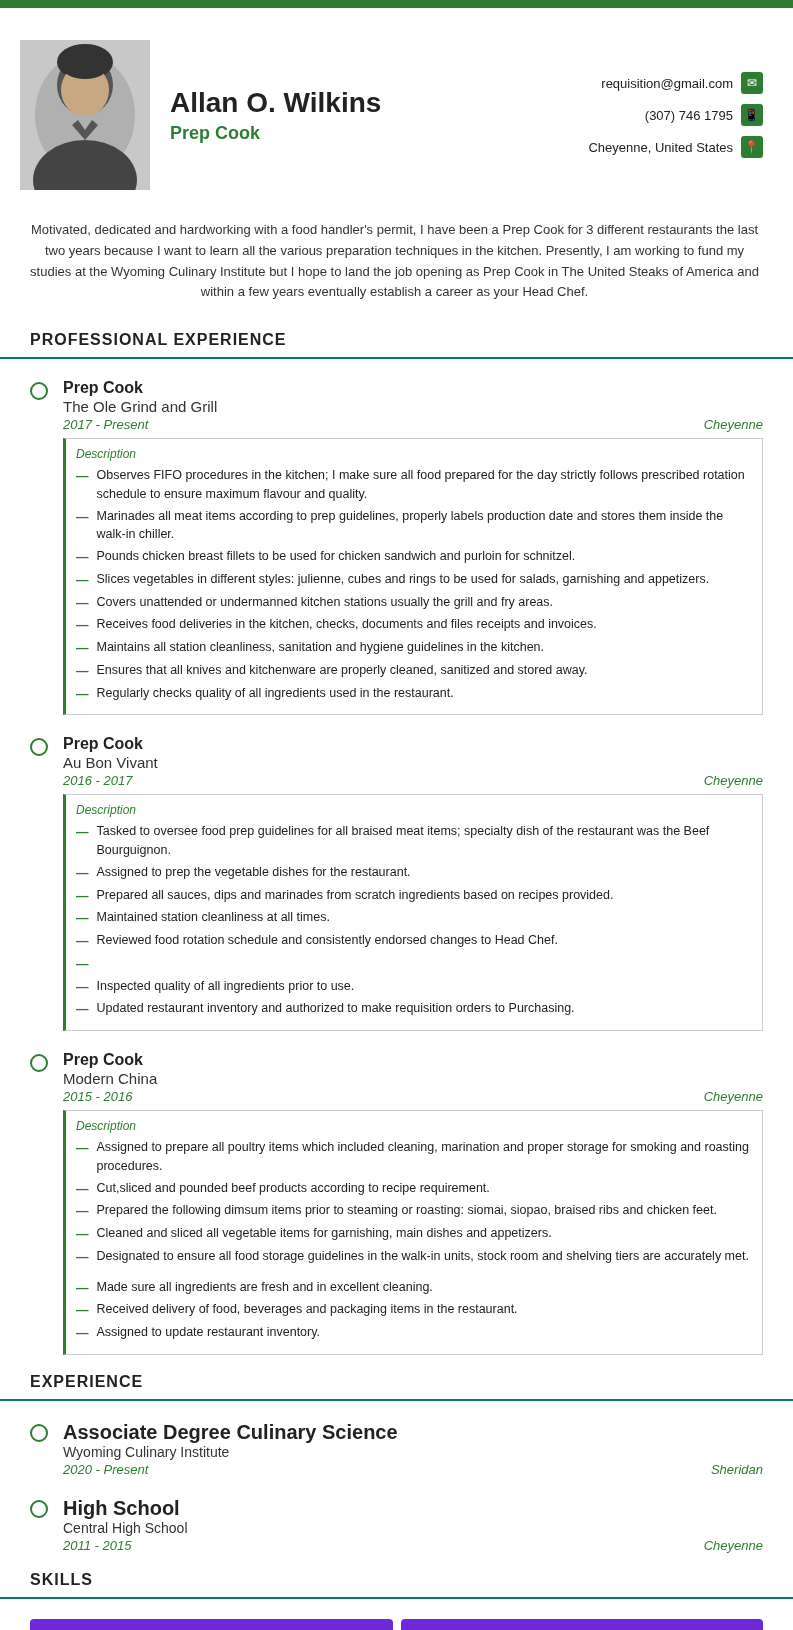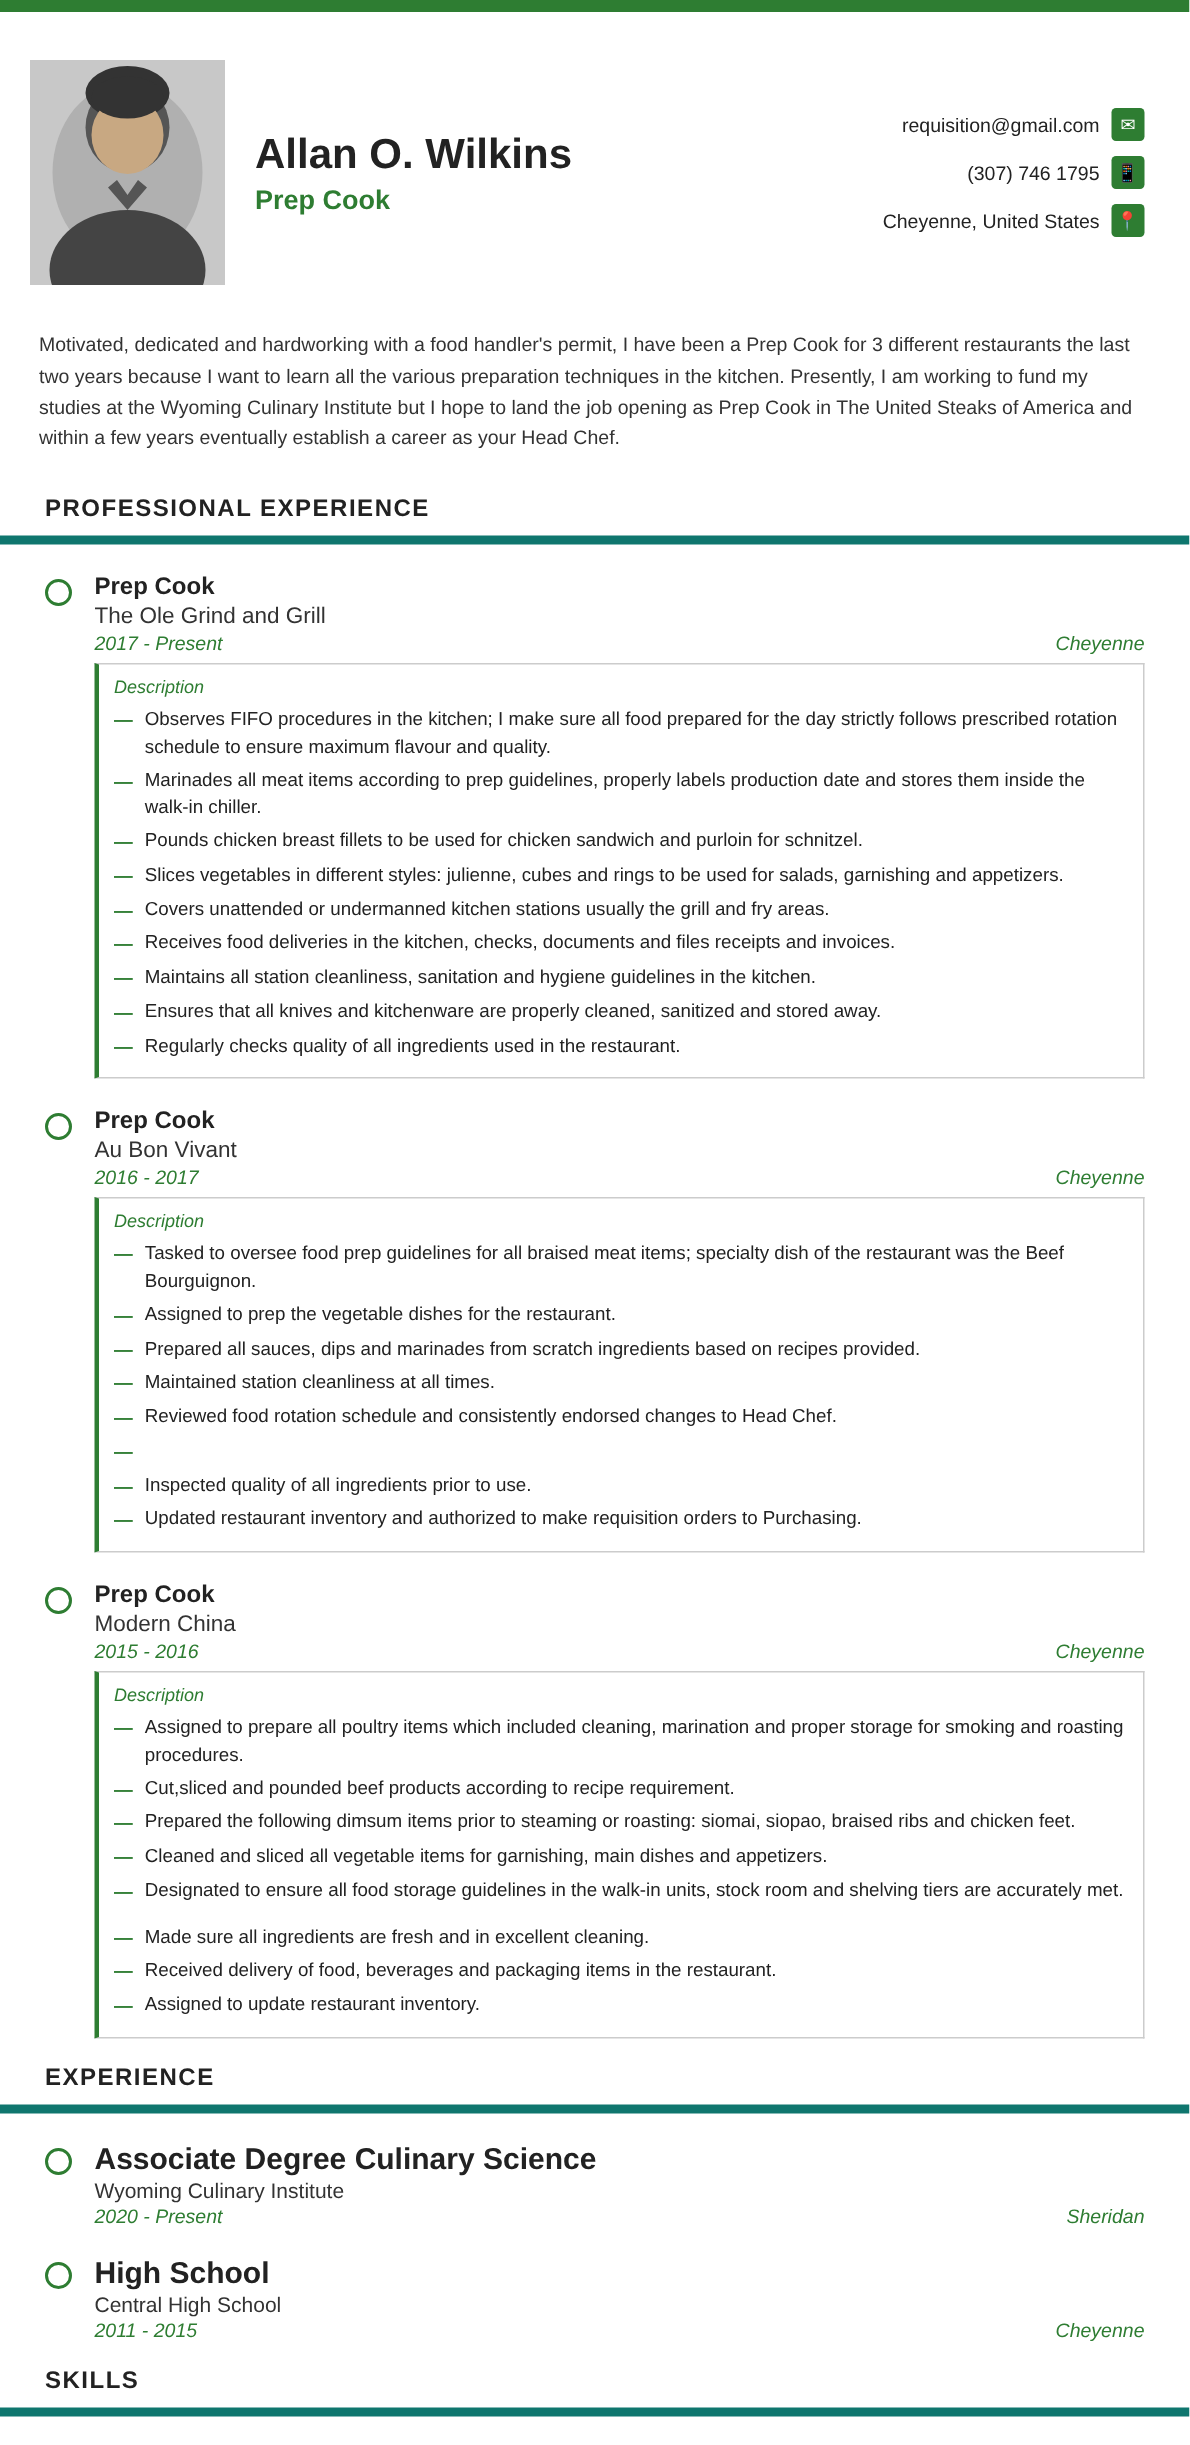--- a/index.html
+++ b/index.html
@@ -77,28 +77,29 @@
       align-items: center;
       justify-content: center;
       color: white;
       font-size: 12px;
     }
     .summary {
       padding: 10px 30px 20px 26px;
       font-size: 13px;
       line-height: 1.6;
       color: #333;
+      text-align: center;
     }
     .section-title {
       font-size: 16px;
       font-weight: bold;
       letter-spacing: 1px;
       color: #222;
       padding: 8px 30px;
-      border-bottom: 6px solid #0f766e;
+      border-bottom: 2px solid #0f766e;
       margin-bottom: 10px;
     }
     .experience-item {
       display: flex;
       padding: 10px 30px 10px 30px;
       gap: 15px;
     }
     .timeline-dot {
       display: flex;
       flex-direction: column;

